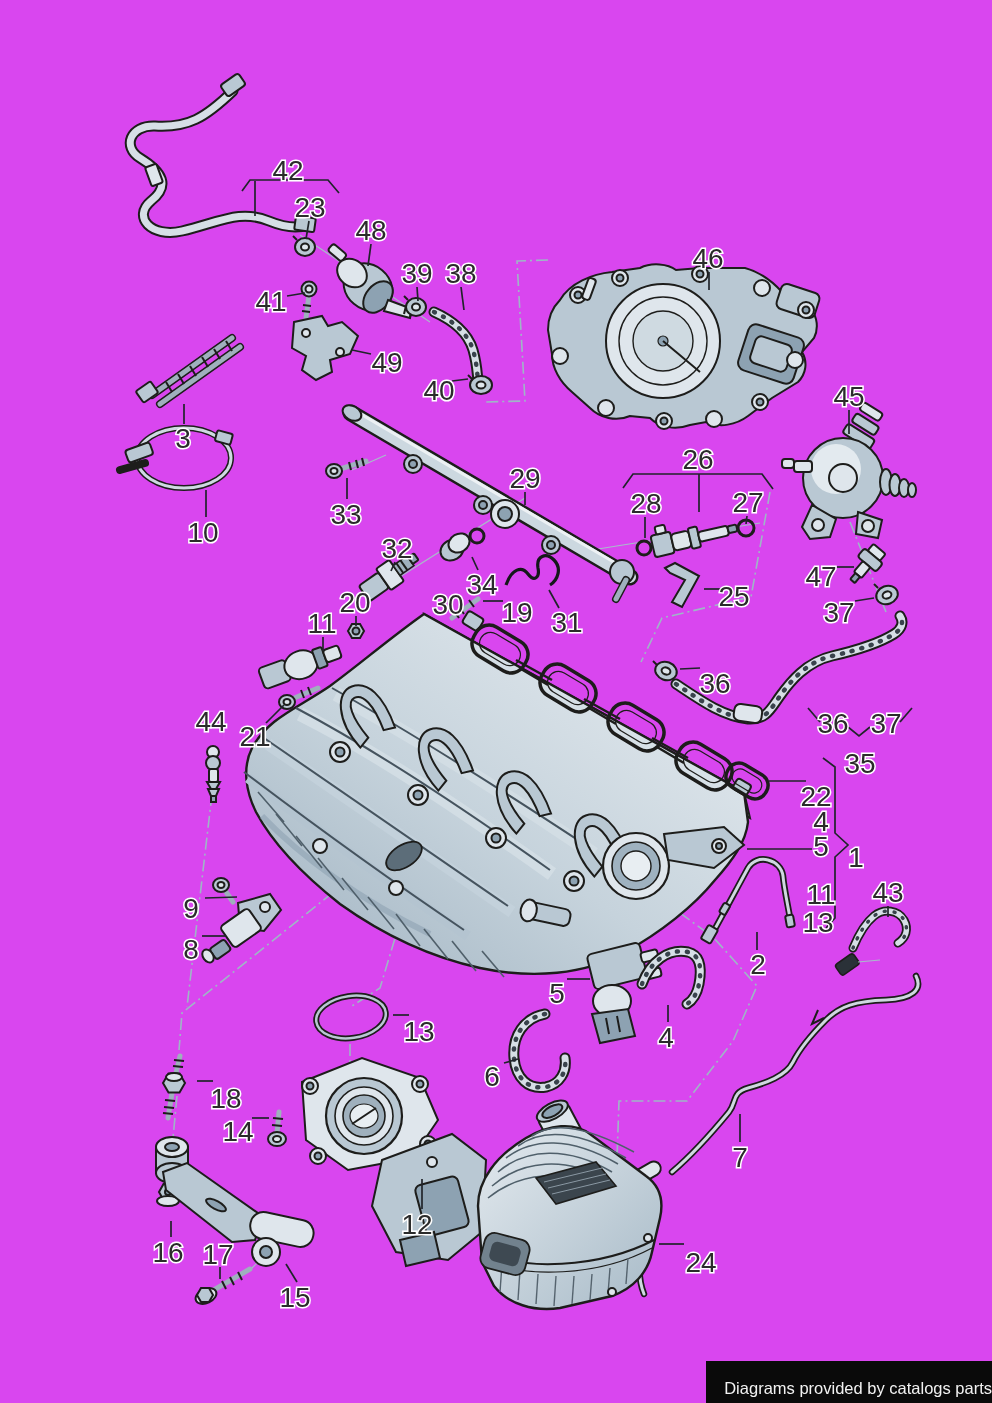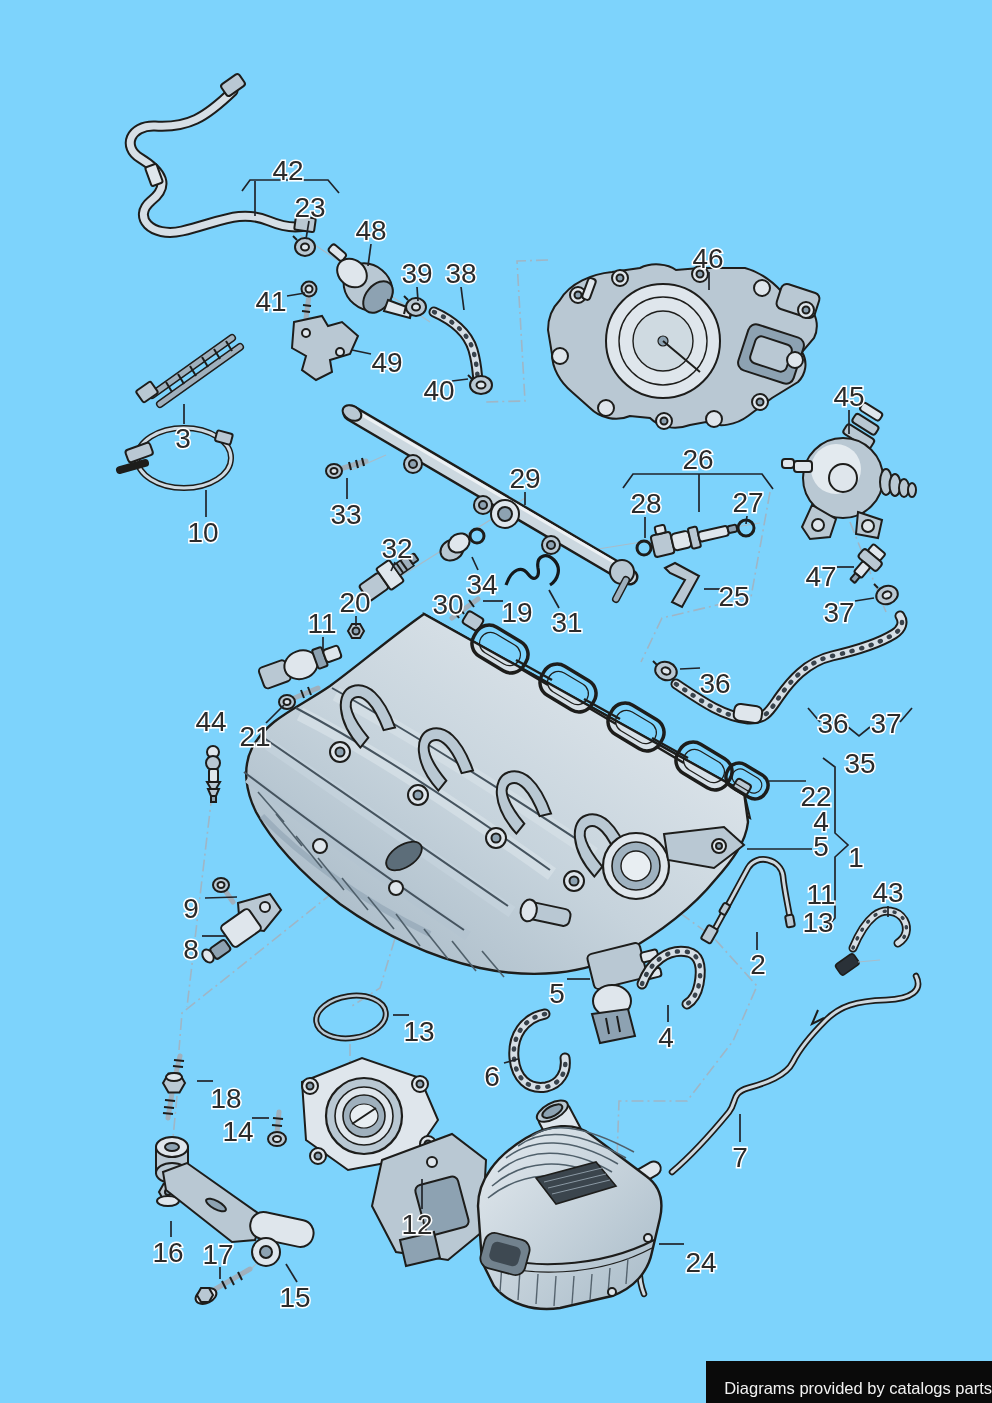--- a/index.html
+++ b/index.html
@@ -1,16 +1,16 @@
 <!DOCTYPE html>
 <html><head>
 <meta charset="utf-8">
 <style>
   html,body{margin:0;padding:0;background:#ffffff;}
-  .stage{position:relative;width:992px;height:1403px;background:#7dd3fc;overflow:hidden;
+  .stage{position:relative;width:992px;height:1403px;background:#d946ef;overflow:hidden;
          font-family:"Liberation Sans",sans-serif;}
   svg{display:block;}
   
   .pl{fill:#dfe6ec;stroke:#1d1d1b;stroke-width:2;}
   .pm{fill:#b9c8d3;stroke:#1d1d1b;stroke-width:2;}
   .pd{fill:#8da2b2;stroke:#1d1d1b;stroke-width:2;}
   .ln{stroke:#1d1d1b;stroke-width:2;fill:none;}
   .thin{stroke:#4f5f6a;stroke-width:1.6;fill:none;}
   .shaft{stroke:#9fb0bd;stroke-width:5;fill:none;stroke-linecap:round;}
   .shaftO{stroke:#1d1d1b;stroke-width:8;fill:none;stroke-linecap:round;}

